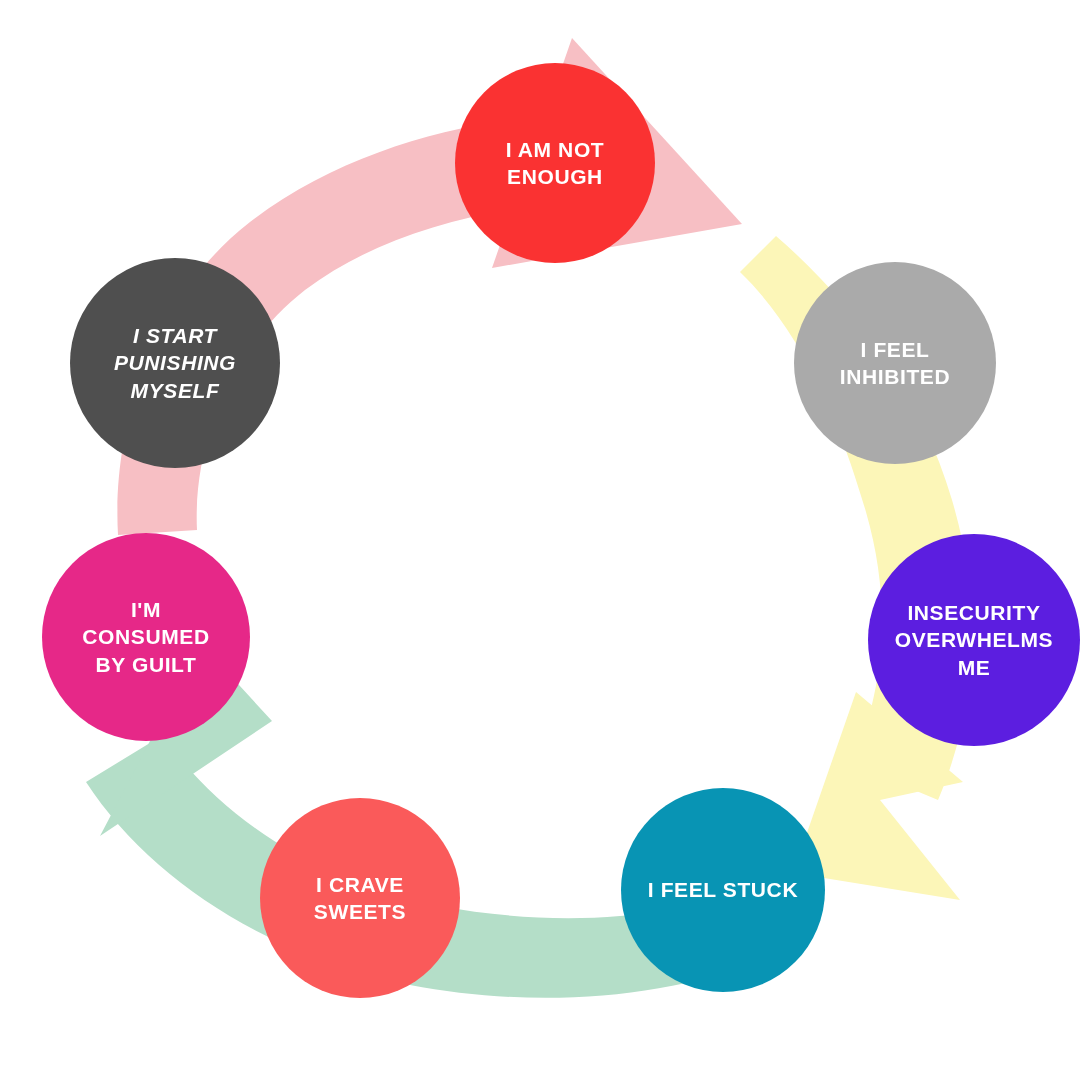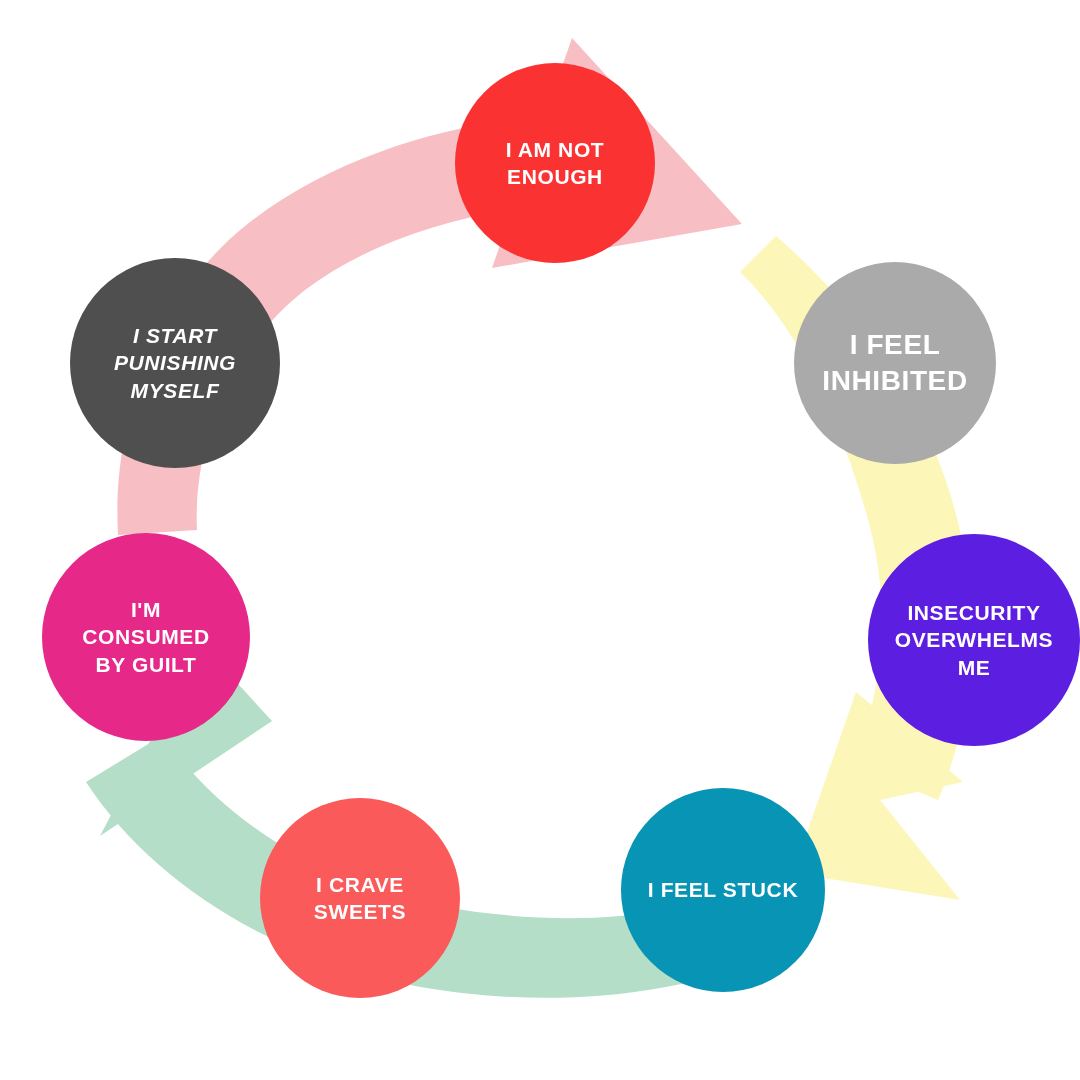--- a/index.html
+++ b/index.html
@@ -86,21 +86,21 @@
     </g>
 
   </svg>
 
   <div class="node" style="left:455px; top:63px; width:200px; height:200px; background:#FA3232;">
     <span class="node-label" style="font-size:21px;">I AM NOT
 ENOUGH</span>
   </div>
 
   <div class="node" style="left:794px; top:262px; width:202px; height:202px; background:#AAAAAA;">
-    <span class="node-label" style="font-size:28px;">I FEEL
+    <span class="node-label" style="font-size:21px;">I FEEL
 INHIBITED</span>
   </div>
 
   <div class="node" style="left:868px; top:534px; width:212px; height:212px; background:#5C1EE0;">
     <span class="node-label" style="font-size:21px;">INSECURITY
 OVERWHELMS
 ME</span>
   </div>
 
   <div class="node" style="left:621px; top:788px; width:204px; height:204px; background:#0894B4;">

